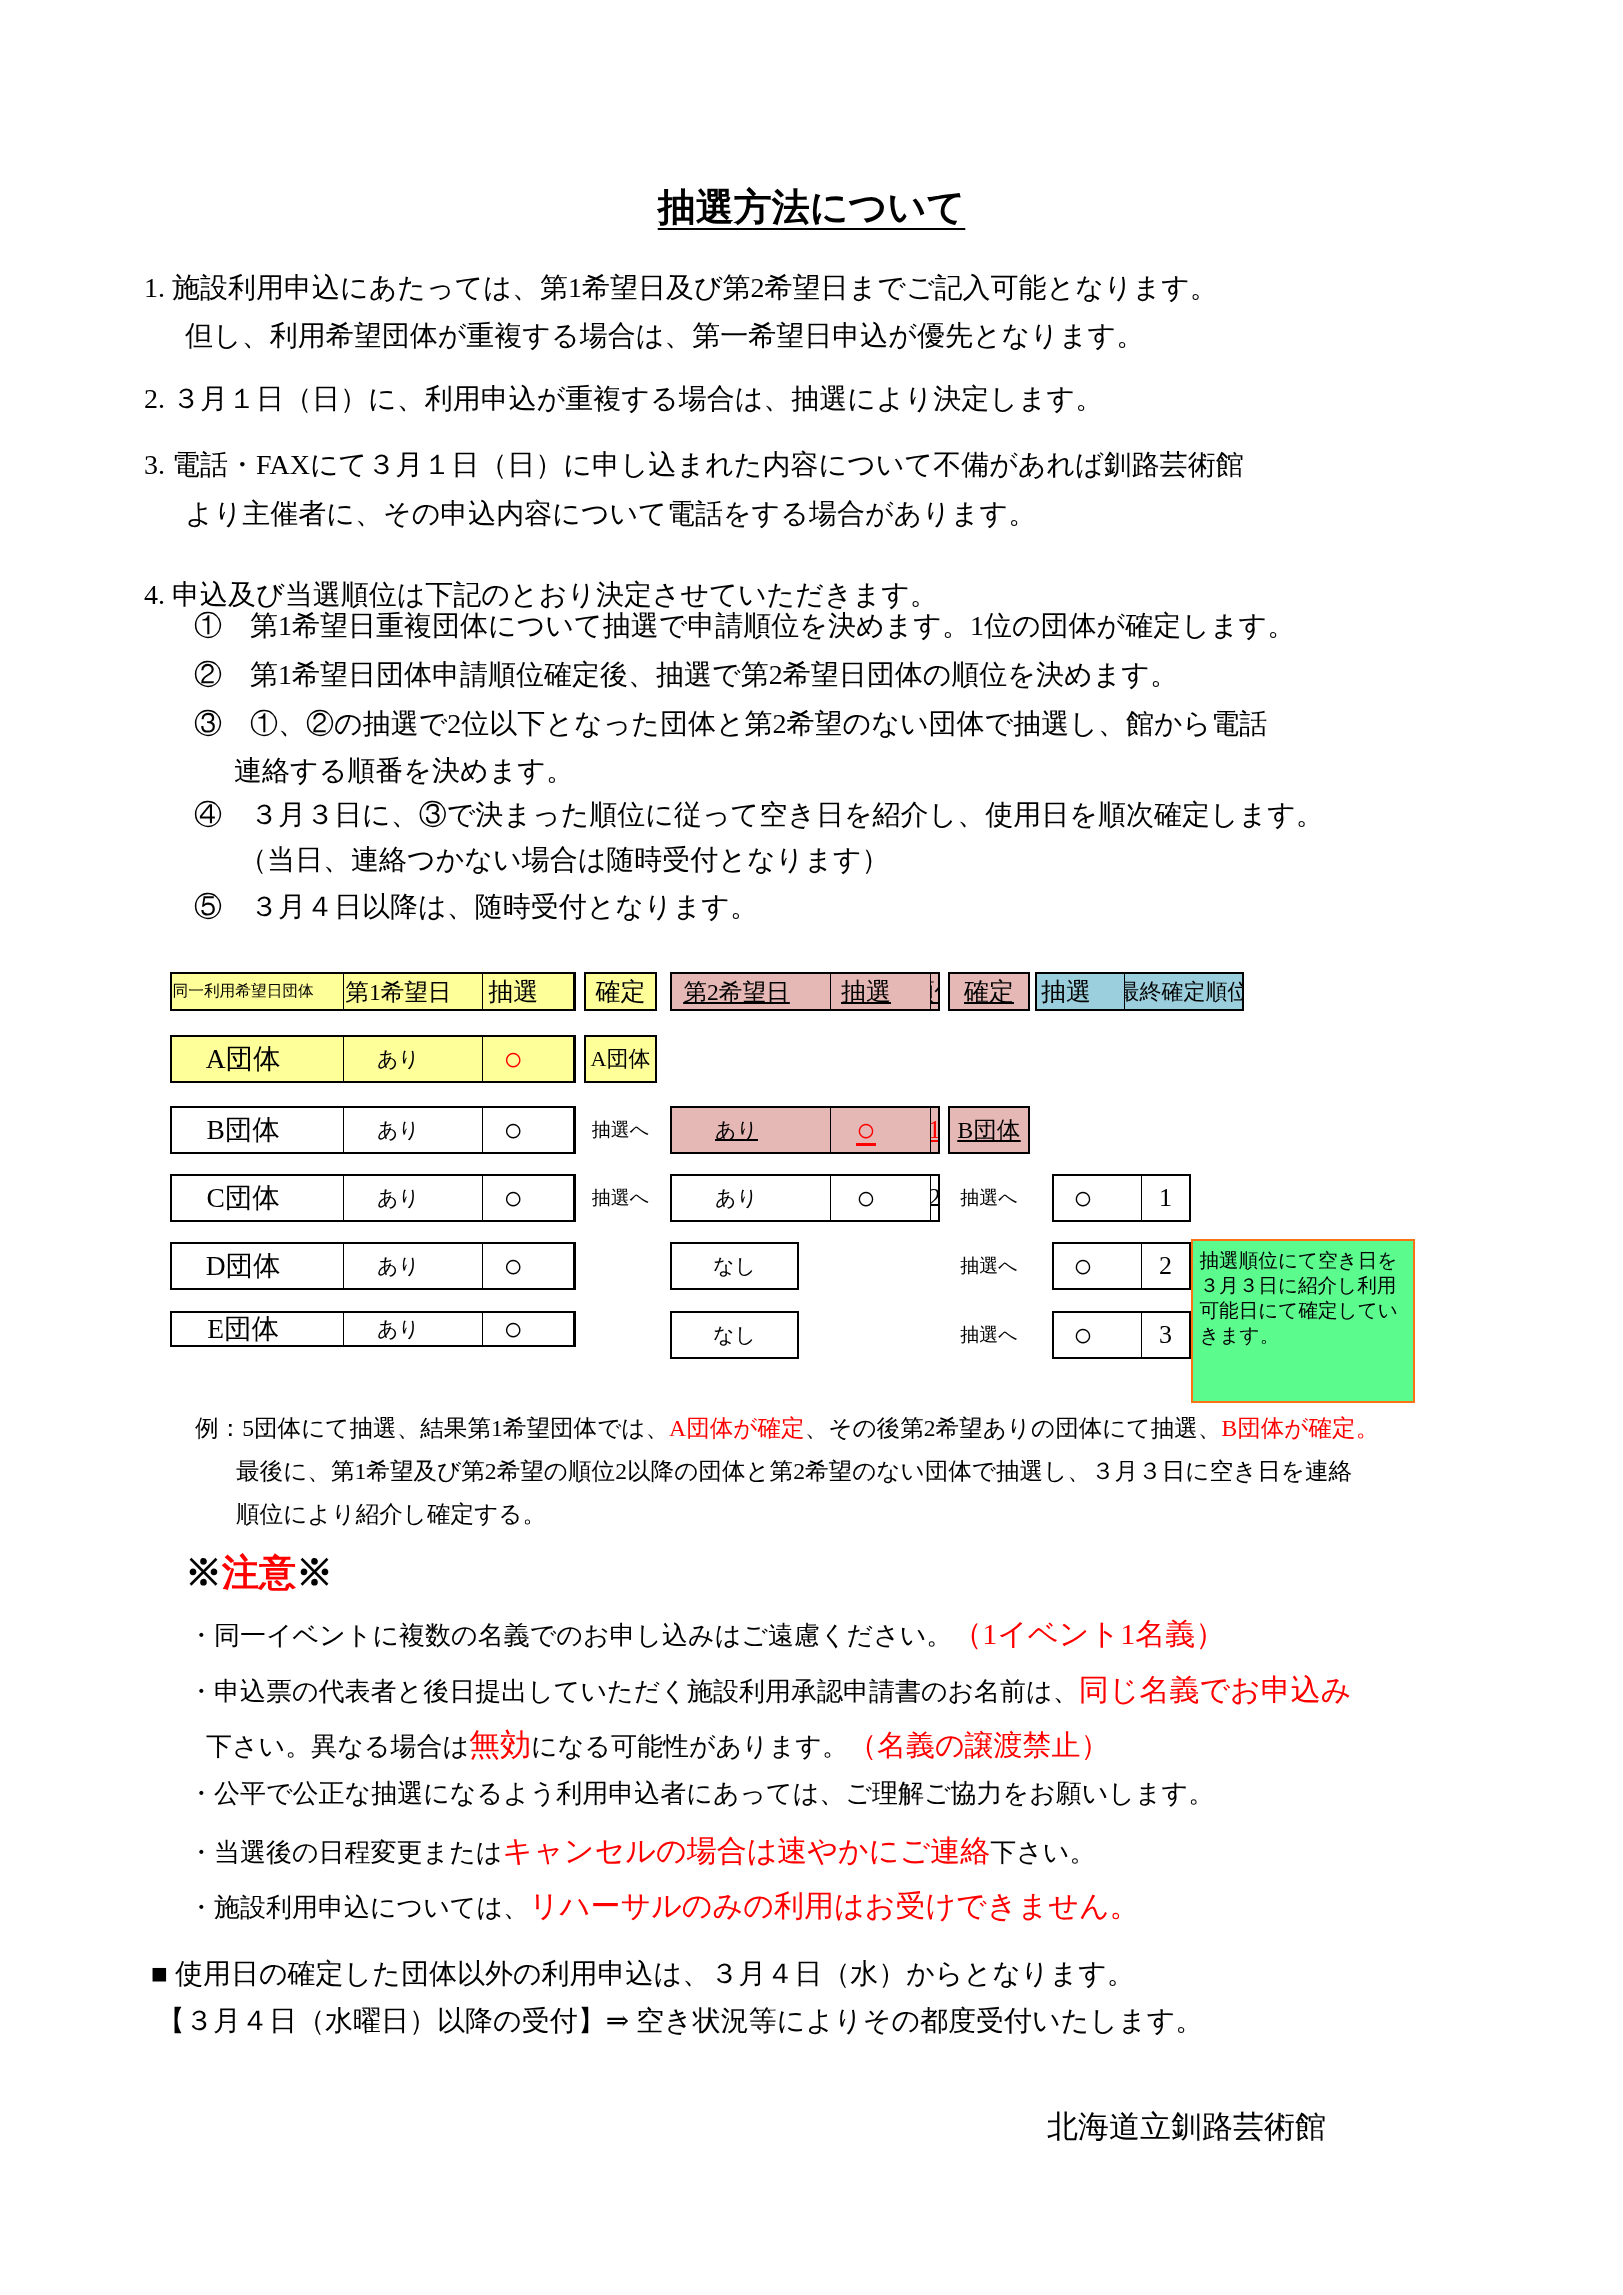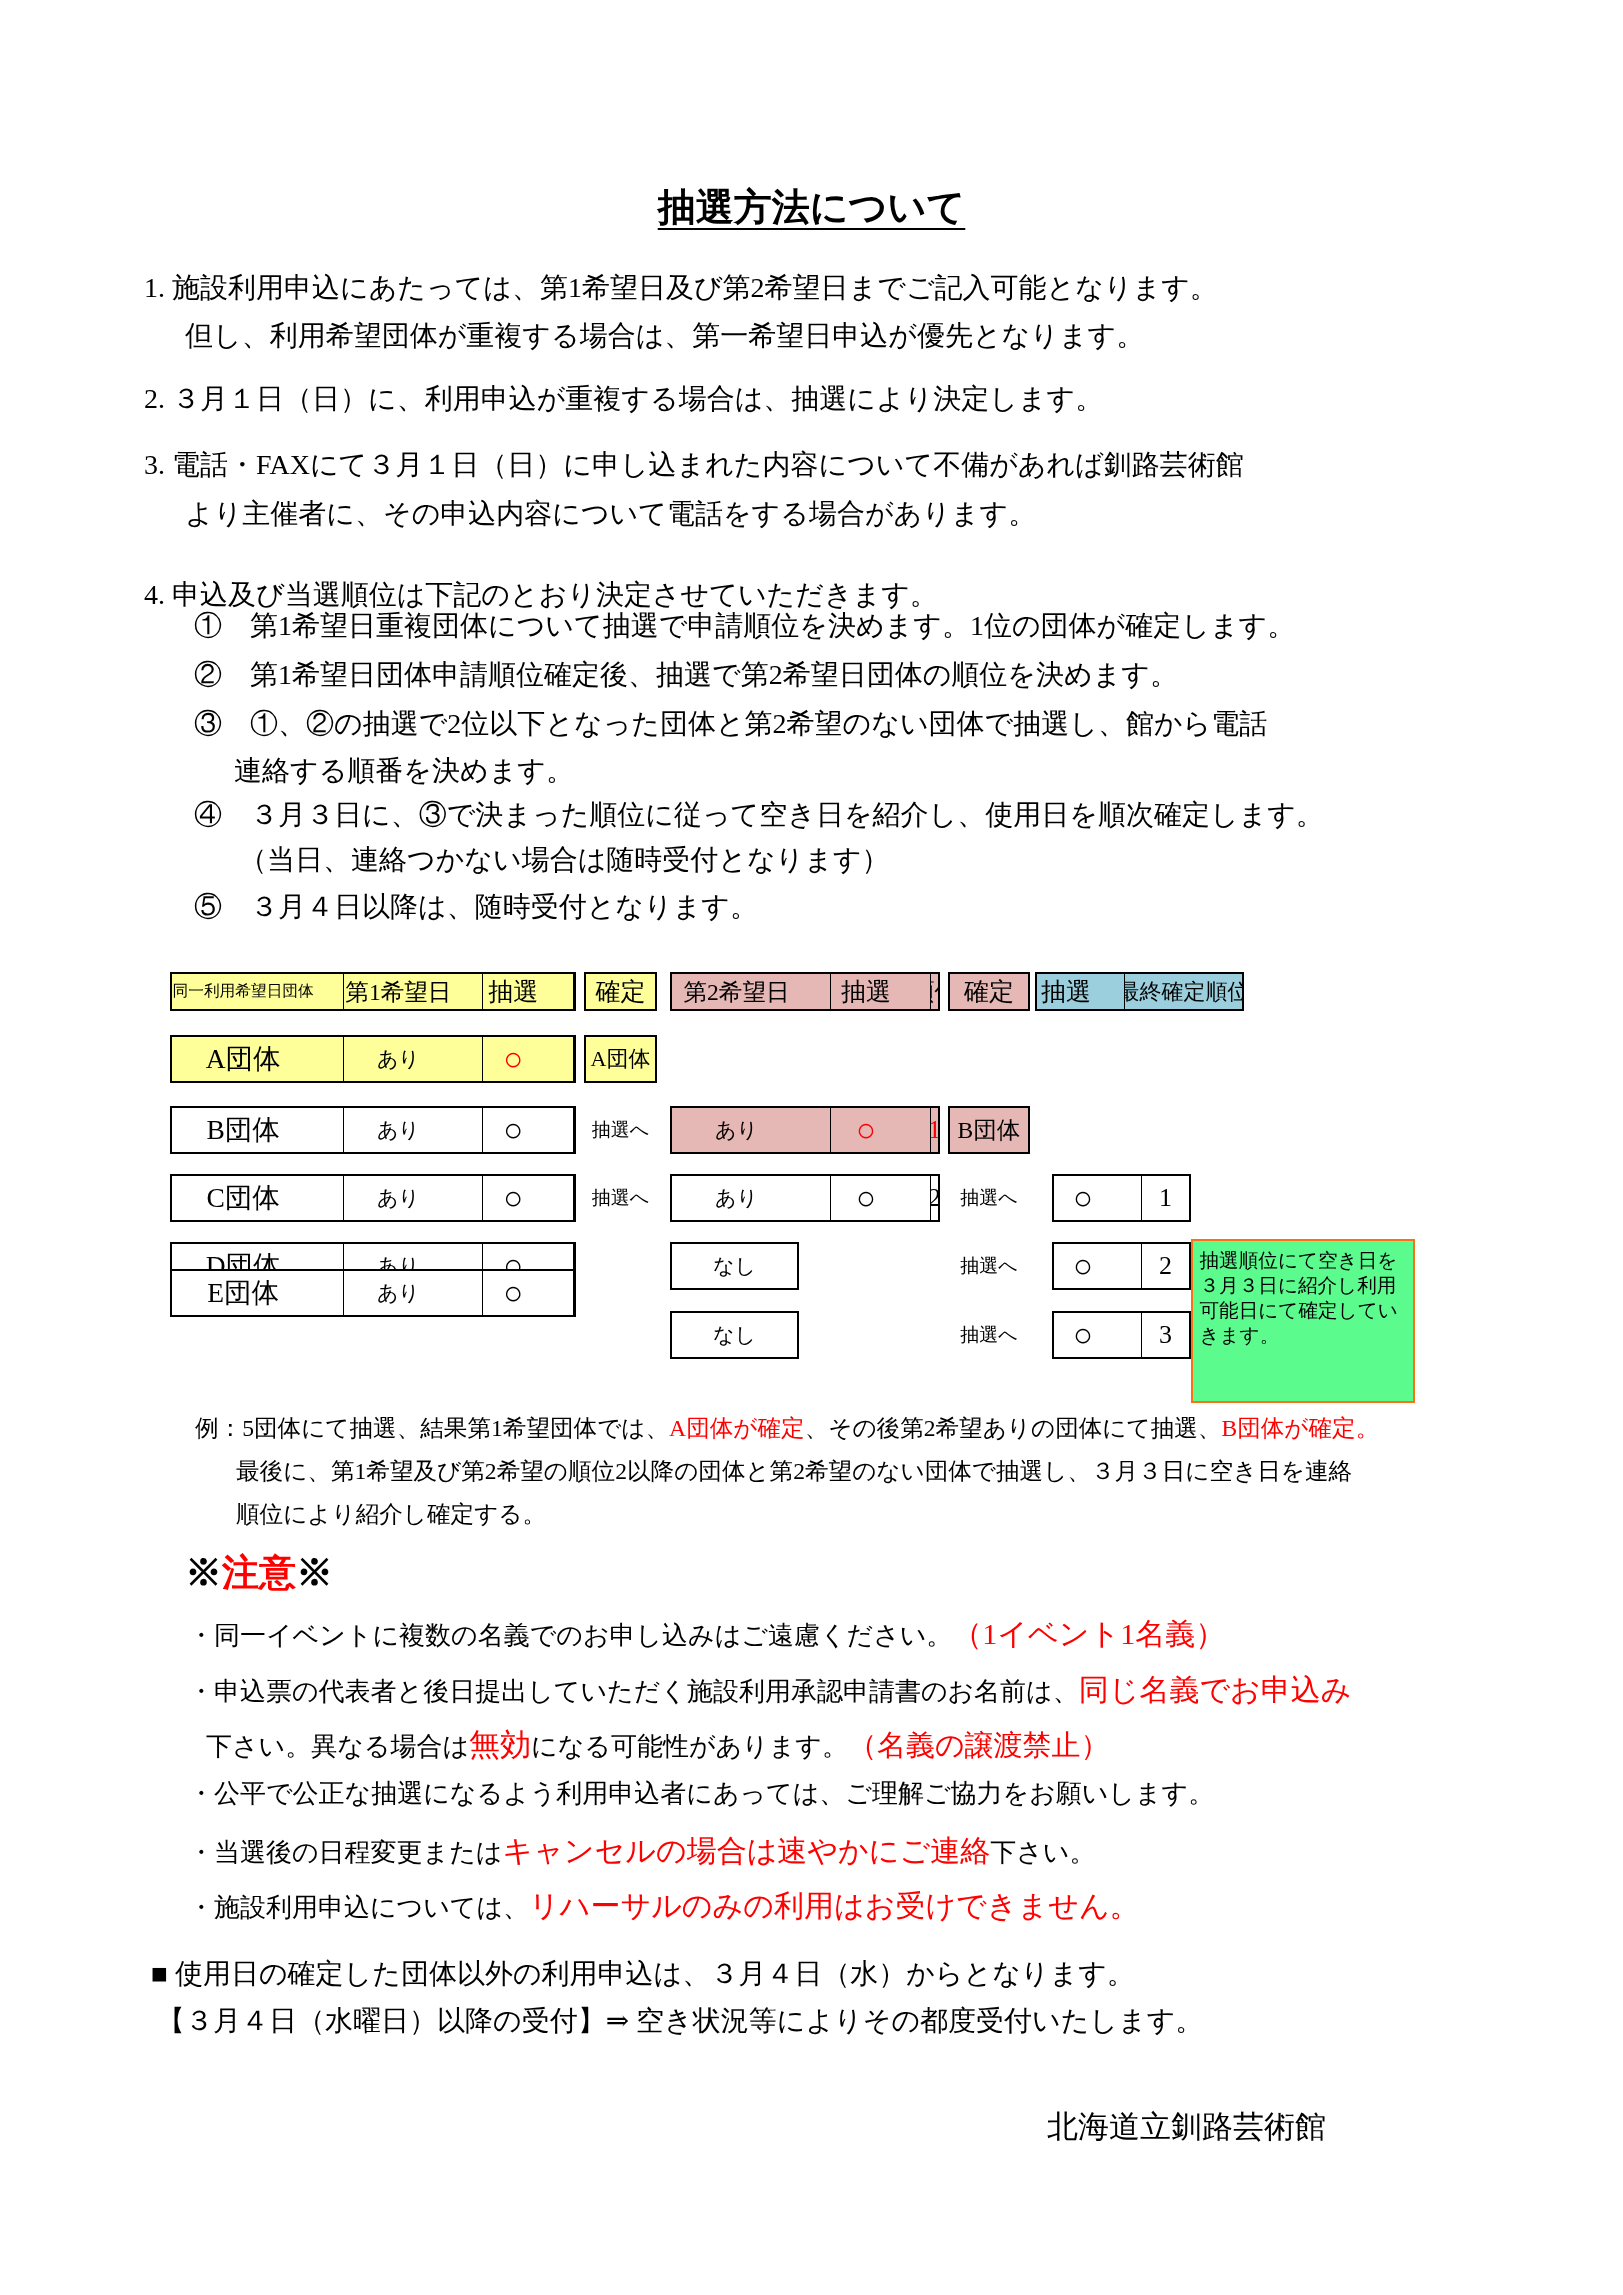--- a/index.html
+++ b/index.html
@@ -32,21 +32,21 @@
     border:2px solid #000; border-top-width:2.6px; border-bottom-width:2.6px;
     box-sizing:border-box; background:#fff;gap:29px;
   }
   .cellbox .c {
     display:flex; align-items:center; justify-content:center;
     border-left:1.3px solid #000; box-sizing:border-box;
     height:100%; overflow:hidden; white-space:nowrap;
   }
   .cellbox .c:first-child { border-left:none; }
   .bg-yellow { background:var(--yellow); }
-  .bg-pink   { background:var(--pink); }
+  .bg-pink   { background:var(--pink);text-decoration:underline; }
   .bg-blue   { background:var(--blue); }
   .red  { color:var(--red); }
   .mark { font-size:33px; line-height:1; }
   .rank { font-size:26px; }
   .ari  { font-size:21px; }
   .gname{ font-size:27.5px; }
   .hfs  { font-size:25px; }
   .to-lottery {
     position:absolute; text-align:center;
     font-size:19px; display:flex; align-items:center; justify-content:center;
@@ -166,21 +166,21 @@
   </div>
   <div class="cellbox" style="left:670px; top:1242px; width:129px; height:48px;">
     <div class="c ari" style="flex:1;">なし</div>
   </div>
   <div class="to-lottery" style="left:944px; top:1242px; width:90px; height:48px;">抽選へ</div>
   <div class="cellbox" style="left:1052px; top:1242px; width:139px; height:48px;">
     <div class="c mark" style="width:58px;">○</div>
     <div class="c rank" style="flex:1;">2</div>
   </div>
 
-  <div class="cellbox" style="left:170px; top:1269px; width:406px; height:48px;">
+  <div class="cellbox" style="left:170px; top:1311px; width:406px; height:36px;">
     <div class="c gname" style="width:155px;">E団体</div>
     <div class="c ari" style="width:119px;">あり</div>
     <div class="c mark" style="width:68px;">○</div>
     <div class="c rank" style="flex:1;">5</div>
   </div>
   <div class="cellbox" style="left:670px; top:1311px; width:129px; height:48px;">
     <div class="c ari" style="flex:1;">なし</div>
   </div>
   <div class="to-lottery" style="left:944px; top:1311px; width:90px; height:48px;">抽選へ</div>
   <div class="cellbox" style="left:1052px; top:1311px; width:139px; height:48px;">

